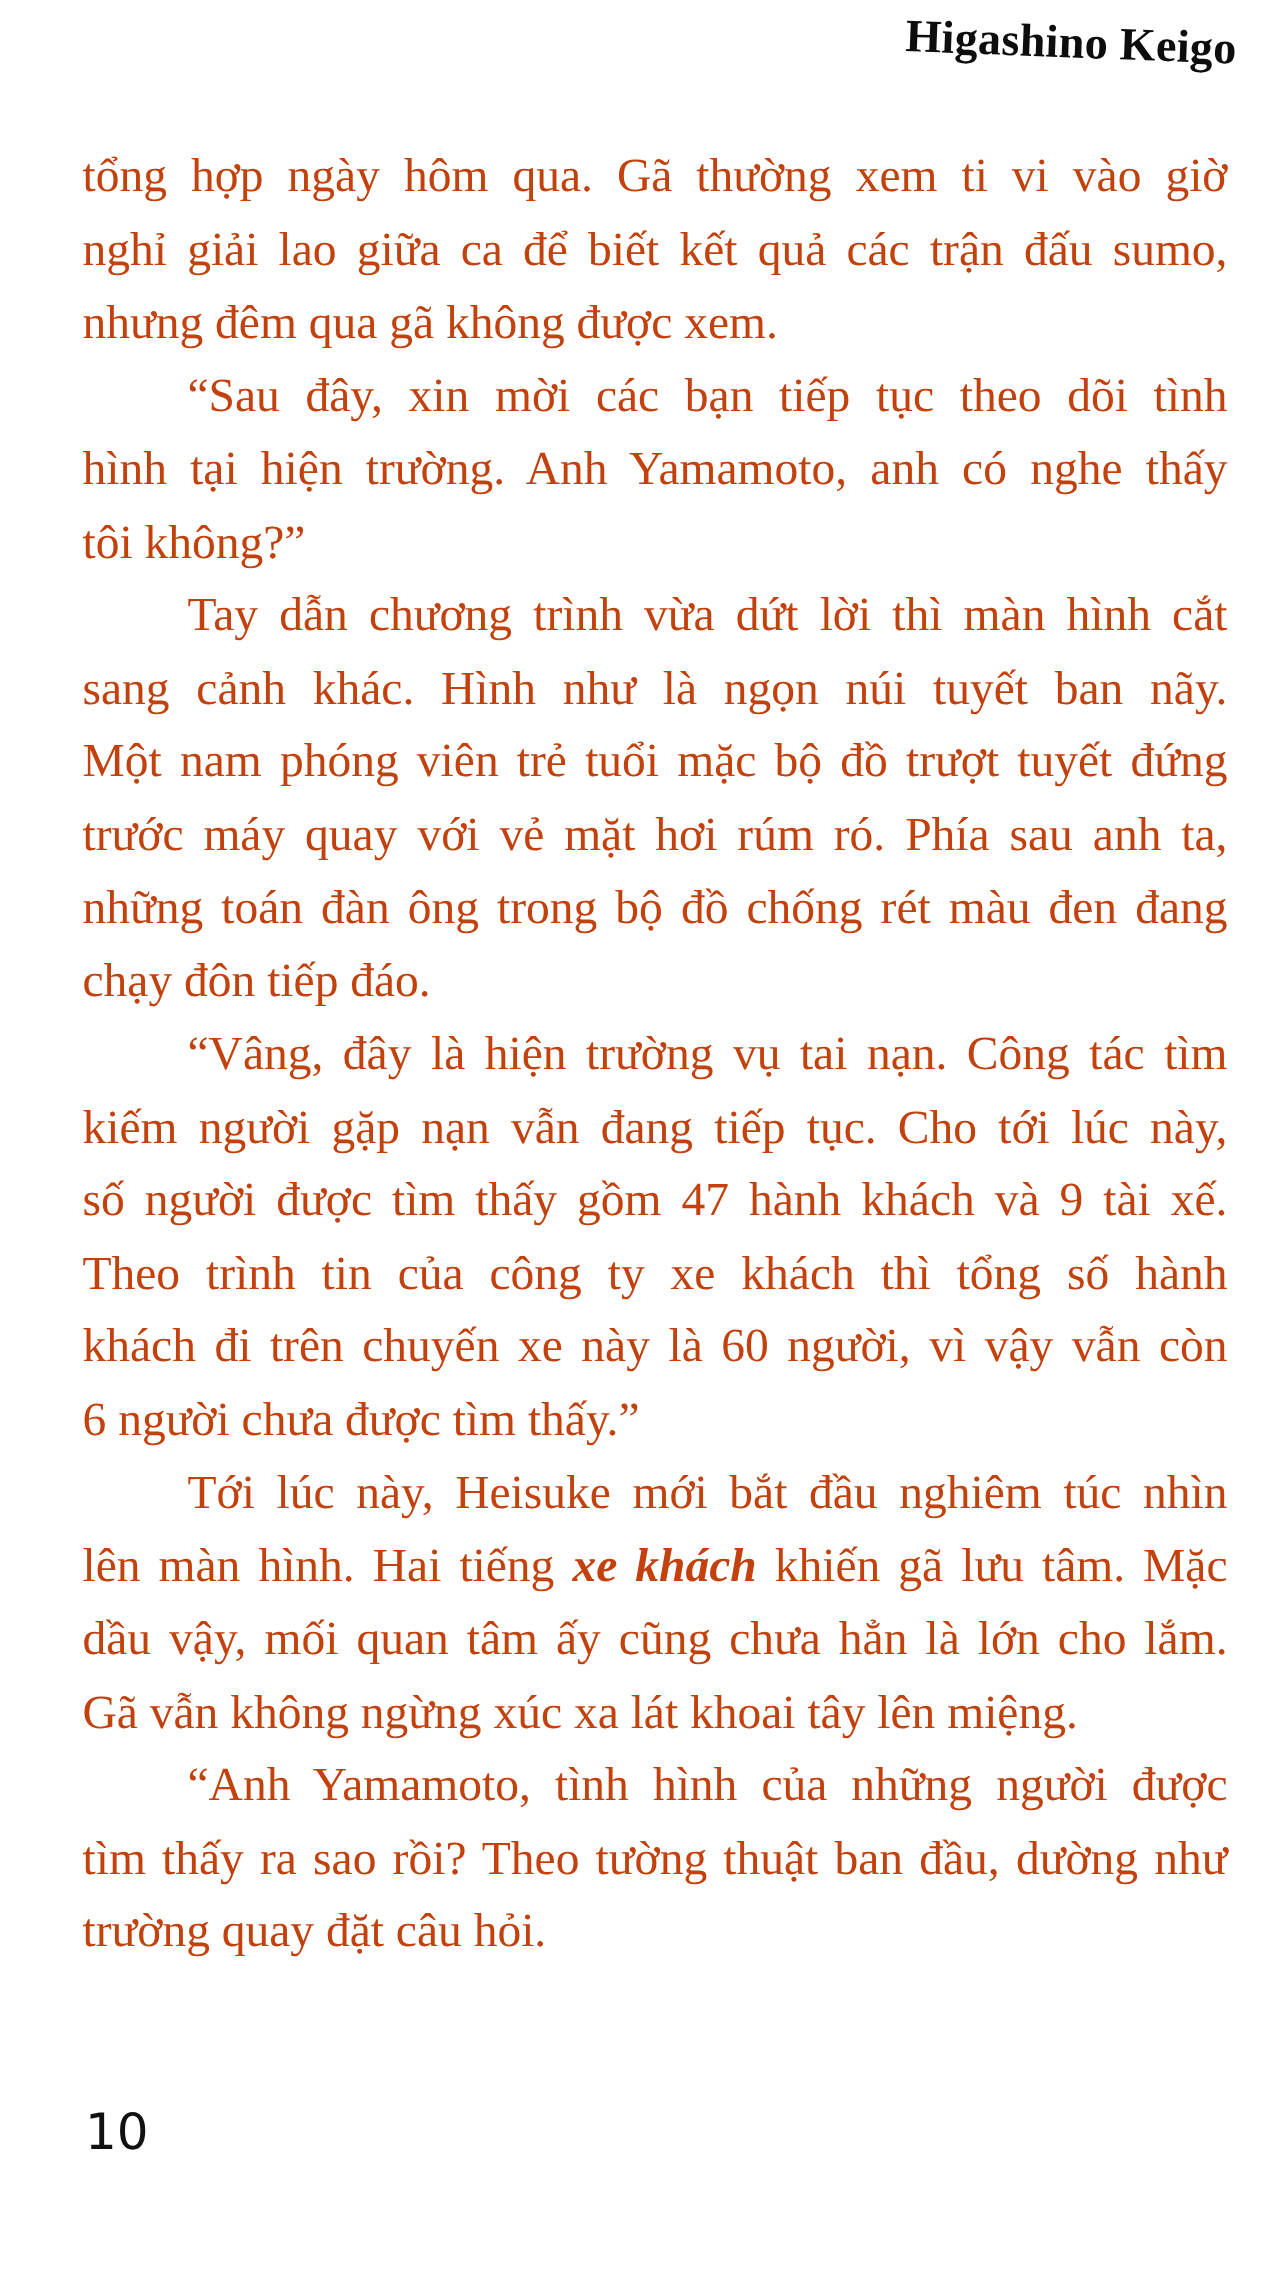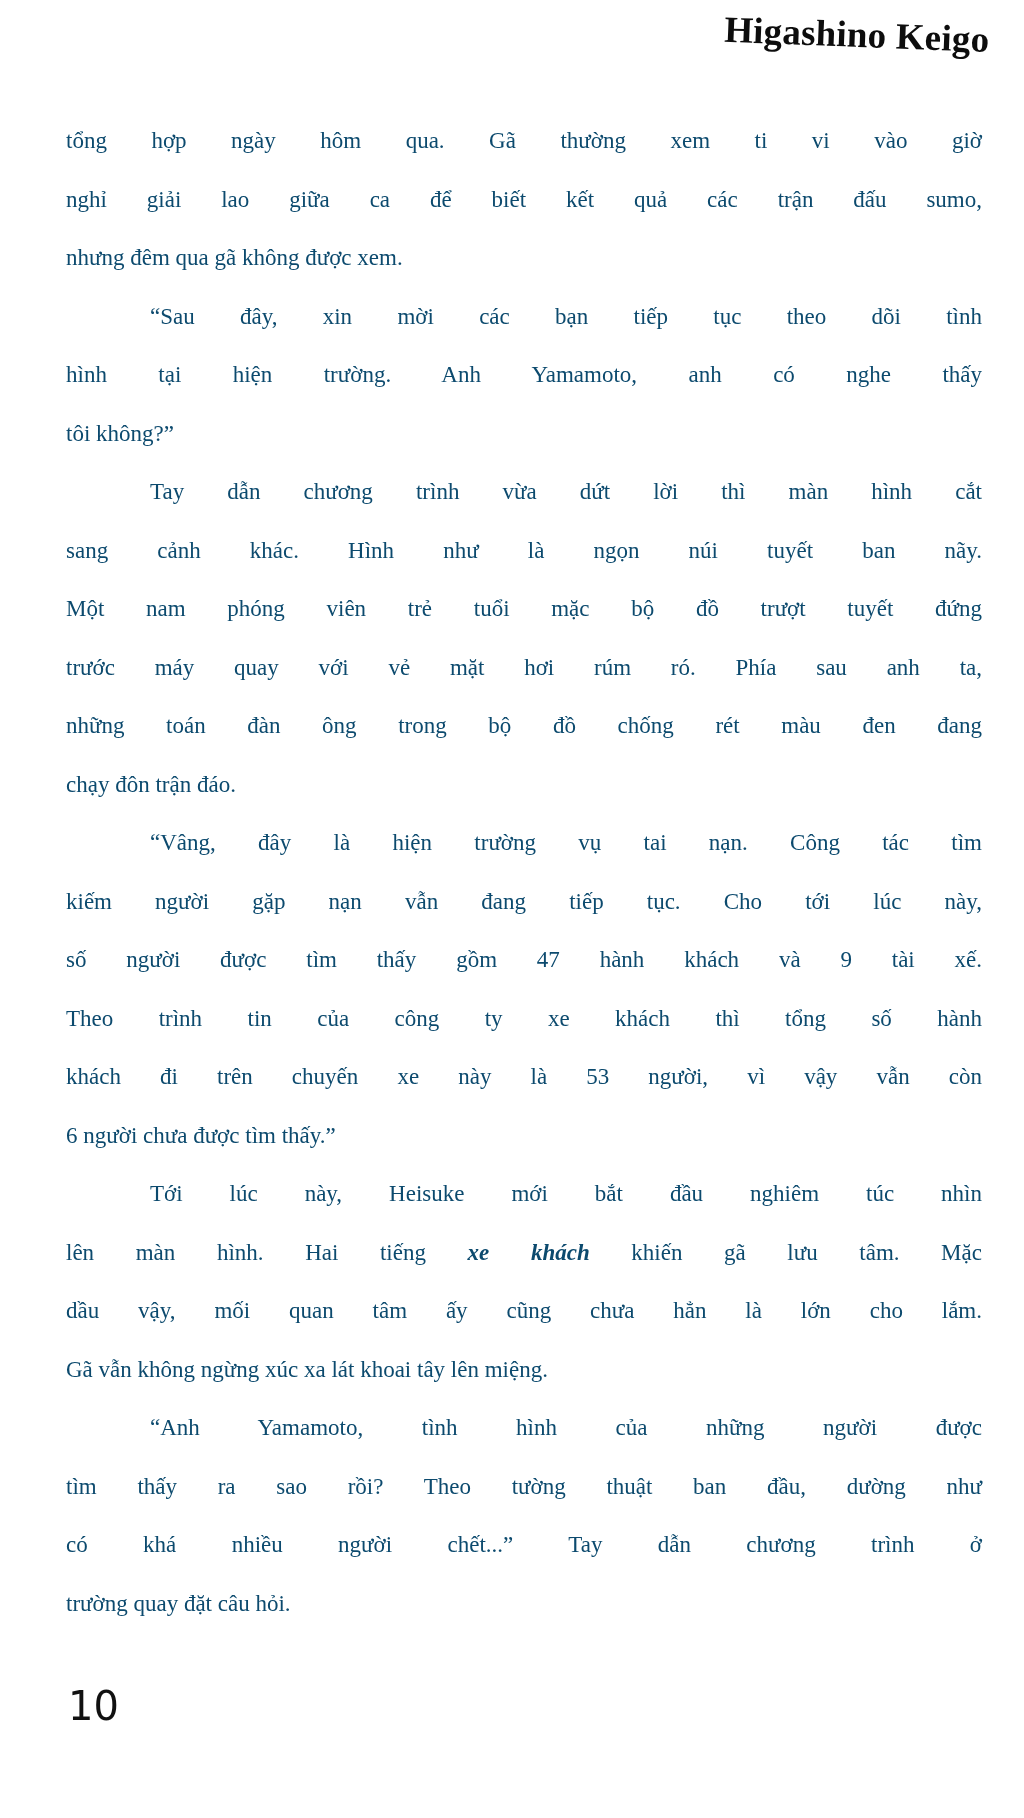--- a/index.html
+++ b/index.html
@@ -32,22 +32,22 @@
     transform: rotate(2.2deg);
     transform-origin: right top;
     color: #0d0d0d;
   }
   .body-text {
     position: absolute;
     left: 66px;
     top: 112px;
     width: 916px;
     font-family: "Liberation Serif", "DejaVu Serif", serif;
-    font-size: 23px;
-    color: #0c4a6e;
+    font-size: 38px;
+    color: #c2410c;
   }
   .line {
     display: block;
     height: 58.5px;
     line-height: 58.5px;
     white-space: nowrap;
     text-align: justify;
     text-align-last: justify;
   }
   .line.last {
@@ -81,31 +81,30 @@
     <span class="line">nghỉ giải lao giữa ca để biết kết quả các trận đấu sumo,</span>
     <span class="line last">nhưng đêm qua gã không được xem.</span>
     <span class="line indent">“Sau đây, xin mời các bạn tiếp tục theo dõi tình</span>
     <span class="line">hình tại hiện trường. Anh Yamamoto, anh có nghe thấy</span>
     <span class="line last">tôi không?”</span>
     <span class="line indent">Tay dẫn chương trình vừa dứt lời thì màn hình cắt</span>
     <span class="line">sang cảnh khác. Hình như là ngọn núi tuyết ban nãy.</span>
     <span class="line">Một nam phóng viên trẻ tuổi mặc bộ đồ trượt tuyết đứng</span>
     <span class="line">trước máy quay với vẻ mặt hơi rúm ró. Phía sau anh ta,</span>
     <span class="line">những toán đàn ông trong bộ đồ chống rét màu đen đang</span>
-    <span class="line last">chạy đôn trận đáo.</span>
+    <span class="line last">chạy đôn tiếp đáo.</span>
     <span class="line indent">“Vâng, đây là hiện trường vụ tai nạn. Công tác tìm</span>
     <span class="line">kiếm người gặp nạn vẫn đang tiếp tục. Cho tới lúc này,</span>
     <span class="line">số người được tìm thấy gồm 47 hành khách và 9 tài xế.</span>
     <span class="line">Theo trình tin của công ty xe khách thì tổng số hành</span>
-    <span class="line">khách đi trên chuyến xe này là 53 người, vì vậy vẫn còn</span>
+    <span class="line">khách đi trên chuyến xe này là 60 người, vì vậy vẫn còn</span>
     <span class="line last">6 người chưa được tìm thấy.”</span>
     <span class="line indent">Tới lúc này, Heisuke mới bắt đầu nghiêm túc nhìn</span>
     <span class="line"><span>lên màn hình. Hai tiếng </span><span class="em">xe khách</span><span> khiến gã lưu tâm. Mặc</span></span>
     <span class="line">dầu vậy, mối quan tâm ấy cũng chưa hẳn là lớn cho lắm.</span>
     <span class="line last">Gã vẫn không ngừng xúc xa lát khoai tây lên miệng.</span>
     <span class="line indent">“Anh Yamamoto, tình hình của những người được</span>
     <span class="line">tìm thấy ra sao rồi? Theo tường thuật ban đầu, dường như</span>
-    <span class="line">có khá nhiều người chết...” Tay dẫn chương trình ở</span>
     <span class="line last">trường quay đặt câu hỏi.</span>
   </div>
 
   <div class="page-number">10</div>
 </div>
 
 </body></html>

